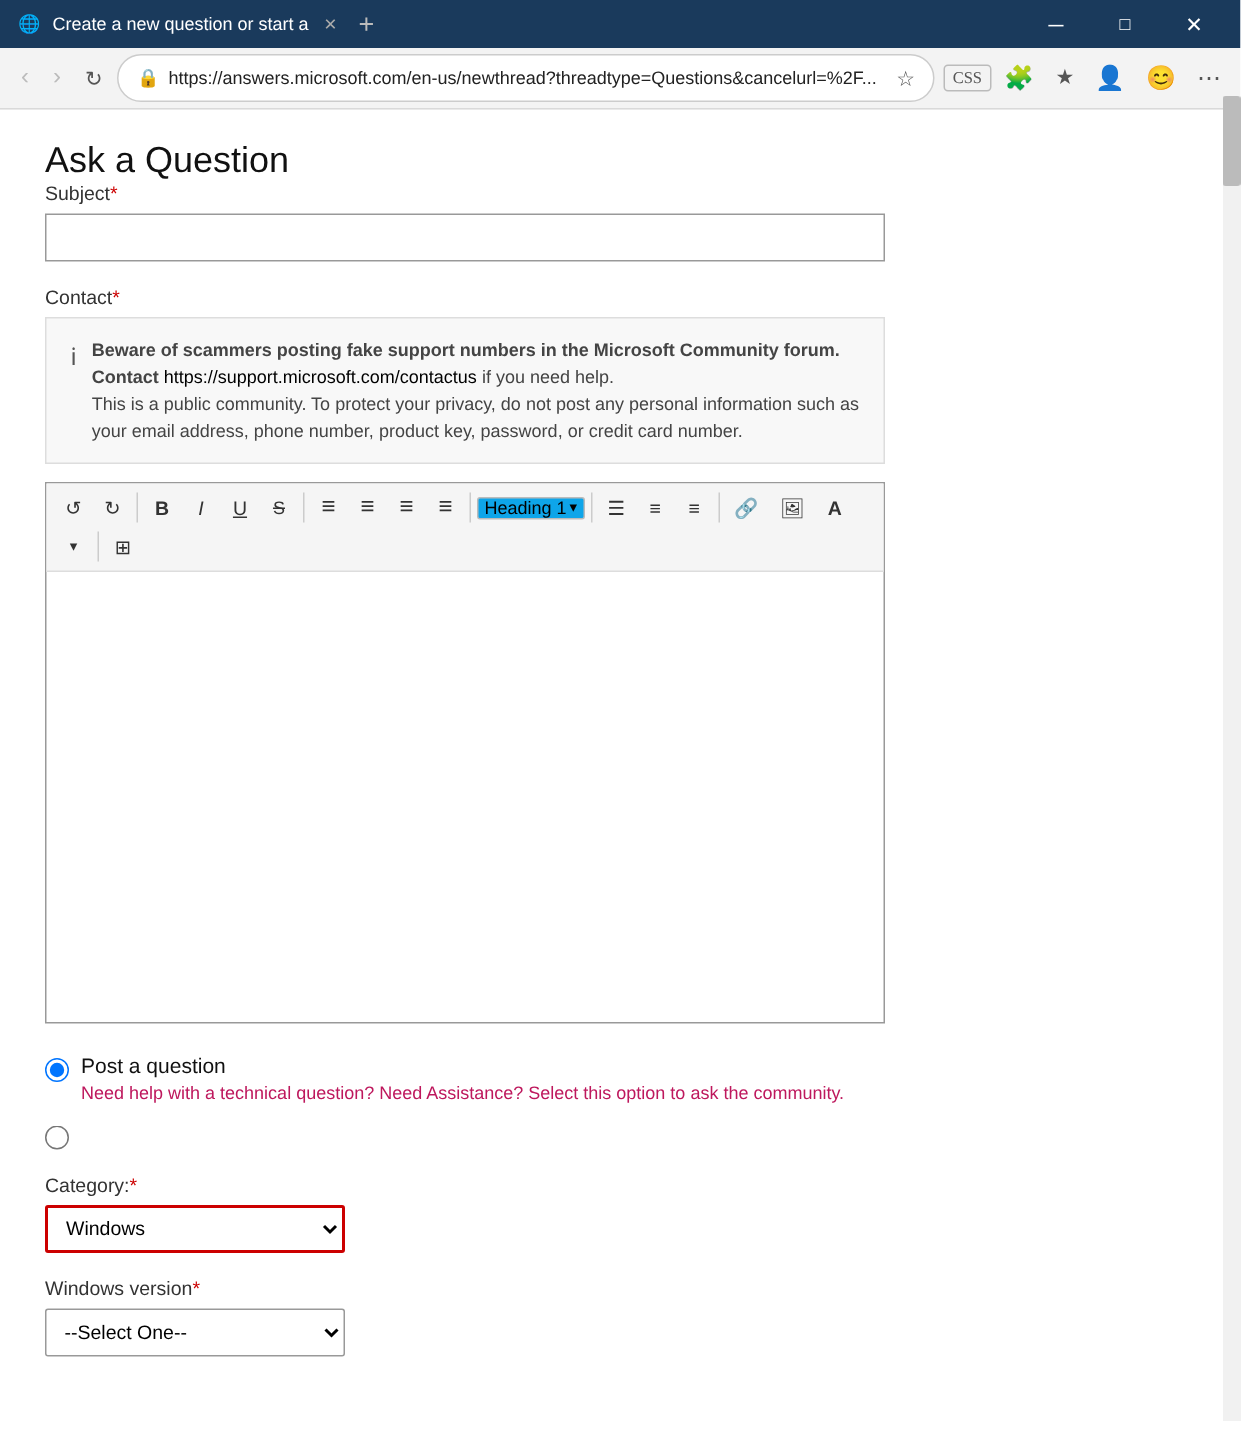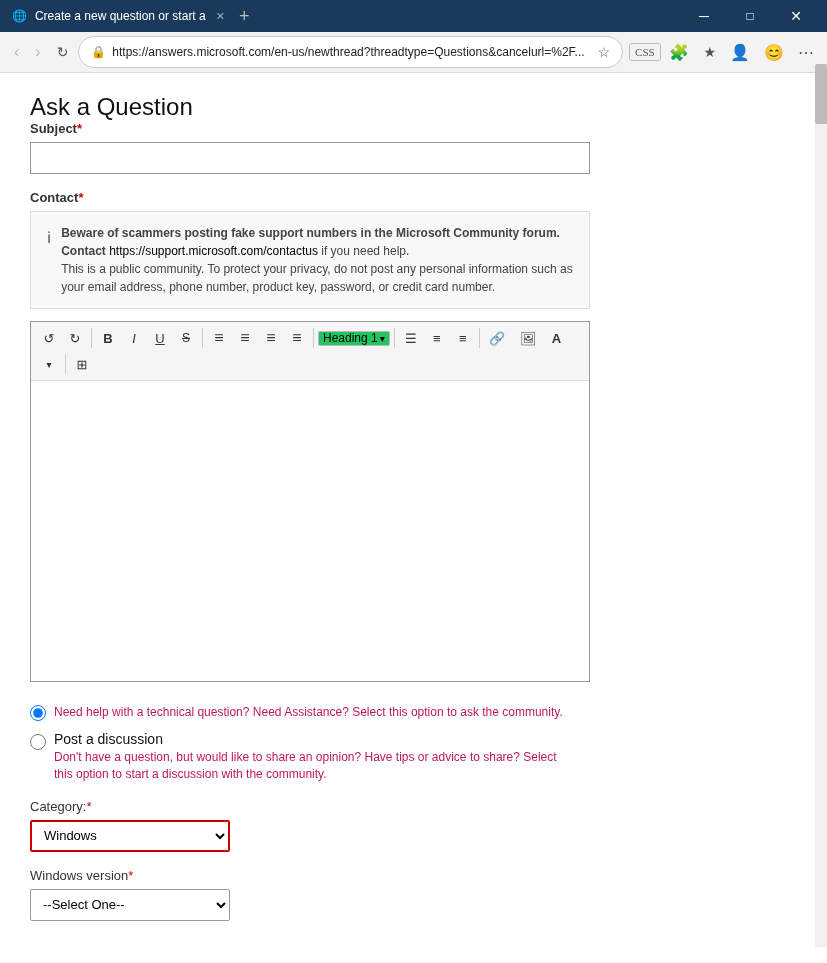--- a/index.html
+++ b/index.html
@@ -8,34 +8,34 @@
     .nav-btn.disabled { color: #bbb; cursor: default; }
     .url-bar { flex: 1; display: flex; align-items: center; background: #fff; border: 1px solid #ccc; border-radius: 20px; padding: 4px 12px; gap: 6px; height: 32px; }
     .url-lock { color: #555; font-size: 12px; }
     .url-text { flex: 1; font-size: 12px; color: #222; white-space: nowrap; overflow: hidden; text-overflow: ellipsis; }
     .url-star { color: #555; font-size: 14px; }
     .browser-action-btn { background: none; border: none; cursor: pointer; color: #555; font-size: 14px; padding: 4px 5px; border-radius: 4px; font-family: Liberation Serif, serif; }
     .wc-btn { background: none; border: none; cursor: pointer; color: #fff; font-size: 12px; padding: 0; width: 32px; height: 28px; display: flex; align-items: center; justify-content: center; }
     
     .page-content { background: #fff; padding: 20px 30px 40px 30px; max-height: 883px; overflow-y: auto; }
     .page-title { font-size: 24px; font-weight: 400; color: #111; }
-    .form-label { font-size: 13px; color: #333; margin-bottom: 6px; display: block; font-weight: bold; }
+    .form-label { font-size: 13px; color: #333; margin-bottom: 6px; display: block; }
     .required-star { color: #cc0000; }
     .subject-input { width: 560px; height: 32px; border: 1px solid #999; padding: 4px 8px; font-size: 14px; outline: none; display: block; margin-bottom: 16px; }
     .info-box { background: #f8f8f8; border: 1px solid #ddd; padding: 12px 16px; margin-bottom: 12px; width: 560px; display: flex; gap: 10px; }
     .info-icon { color: #555; font-size: 16px; flex-shrink: 0; margin-top: 2px; }
     .info-text { font-size: 12px; color: #444; line-height: 1.5; }
     .info-text strong { font-weight: 600; }
     .info-link { color: #000000; text-decoration: none; }
     
     .editor-container { width: 560px; border: 1px solid #999; margin-bottom: 20px; }
     .editor-toolbar { background: #f5f5f5; border-bottom: 1px solid #ddd; padding: 4px 6px; display: flex; align-items: center; gap: 2px; flex-wrap: wrap; }
     .toolbar-btn { background: none; border: 1px solid transparent; cursor: pointer; padding: 3px 5px; font-size: 13px; color: #333; border-radius: 2px; display: flex; align-items: center; justify-content: center; min-width: 24px; height: 24px; }
     .toolbar-separator { width: 1px; background: #ccc; height: 20px; margin: 0 2px; }
-    .toolbar-dropdown { background: #22c55e; border: 1px solid #bbb; padding: 2px 4px; font-size: 12px; cursor: pointer; height: 15px; display: flex; align-items: center; gap: 2px; border-radius: 2px; }
+    .toolbar-dropdown { background: #0ea5e9; border: 1px solid #bbb; padding: 2px 4px; font-size: 12px; cursor: pointer; height: 15px; display: flex; align-items: center; gap: 2px; border-radius: 2px; }
     .editor-area { min-height: 300px; padding: 8px; font-size: 14px; outline: none; cursor: text; }
     
     .radio-group { margin-bottom: 16px; }
     .radio-option { display: flex; align-items: flex-start; gap: 8px; margin-bottom: 10px; }
     .radio-input { margin-top: 3px; cursor: pointer; width: 16px; height: 16px; flex-shrink: 0; }
     .radio-label-group { display: flex; flex-direction: column; }
     .radio-label { font-size: 14px; font-weight: 500; color: #111; }
     .radio-desc { font-size: 12px; color: #be185d; max-width: 520px; line-height: 1.4; margin-top: 2px; }
     
     .form-section { margin-bottom: 16px; }
@@ -145,29 +145,26 @@
         <div class="toolbar-separator"></div>
         <button class="toolbar-btn">⊞</button>
       </div>
       <div class="editor-area" contenteditable="true" style=""></div>
     </div>
 
     <div class="radio-group">
       <div class="radio-option">
         <input type="radio" name="post_type" class="radio-input" checked="" style="">
         <div class="radio-label-group">
+          <span class="radio-label">Post a question</span>
           <span class="radio-desc">Need help with a technical question? Need Assistance? Select this option to ask the community.</span>
         </div>
       </div>
       <div class="radio-option">
         <input type="radio" name="post_type" class="radio-input" style="">
-        <div class="radio-label-group">
-          <span class="radio-label">Post a discussion</span>
-          <span class="radio-desc">Don't have a question, but would like to share an opinion? Have tips or advice to share? Select this option to start a discussion with the community.</span>
-        </div>
       </div>
     </div>
 
     <div class="form-section">
       <label class="select-label">
         <span>Category:</span><span class="required-star">*</span>
       </label>
       <select class="category-select">
         <option value="Windows">Windows</option>
         <option value="Office">Office</option>

